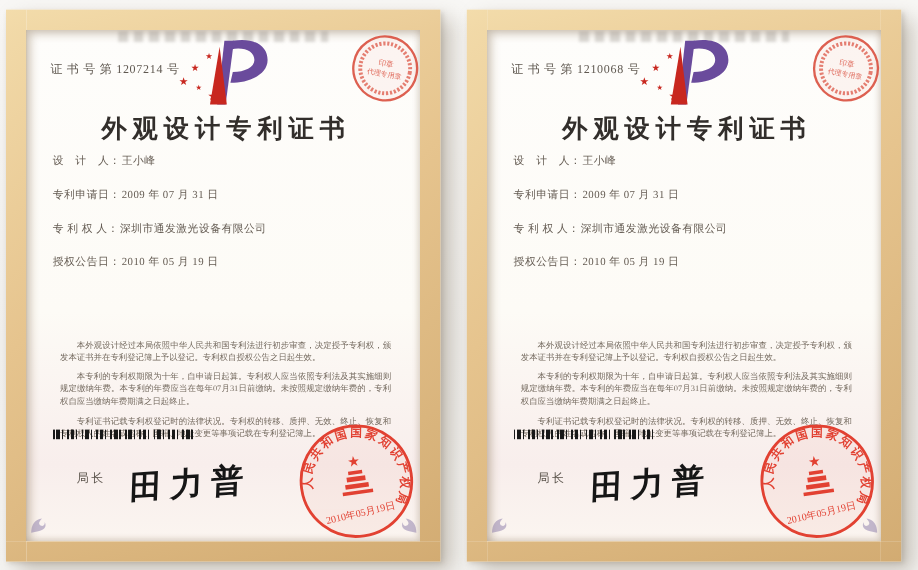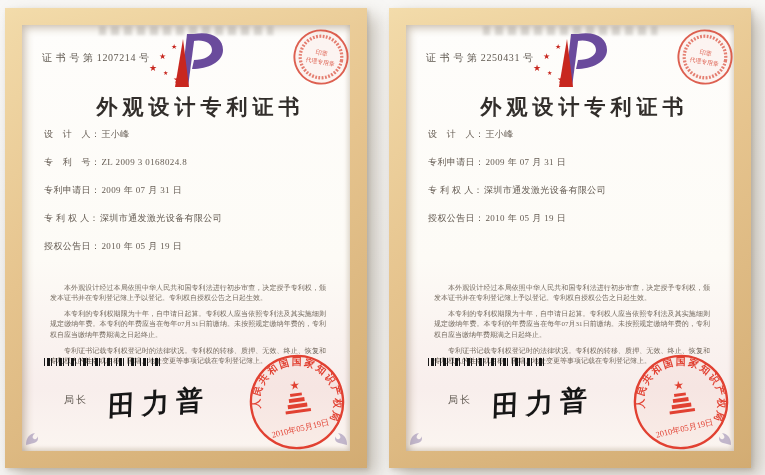--- a/index.html
+++ b/index.html
@@ -32,21 +32,21 @@
   }
   .certno {
     position:absolute; top:26px; left:20px;
     font-size:10px; letter-spacing:.6px; color:#5f5850;
   }
   .logo { position:absolute; top:6px; left:50%; transform:translateX(-50%); }
   .agency-seal { position:absolute; top:3px; right:0px; opacity:.88; }
   .cert-title {
     position:absolute; top:68px; left:0; width:100%;
     text-align:center; font-size:21px; font-weight:700;
-    letter-spacing:5px; color:#322e2b; text-indent:5px;margin-left:12px;
+    letter-spacing:5px; color:#322e2b; text-indent:5px;
   }
   .fields { position:absolute; top:104px; left:22px; right:14px; }
   .field-row { margin-bottom:17px; line-height:11px; font-size:9px; color:#645b52; letter-spacing:.4px; }
   .fvalue { margin-left:1px; }
   .bodytext {
     position:absolute; top:252px; left:22px; right:18px;
     font-size:7px; line-height:1.45; color:#746a5f; text-align:justify;
   }
   .bodytext p { text-indent:2em; margin:6px; }
   .barcode {
@@ -99,21 +99,20 @@
           <text x="30" y="28" font-size="6.5" text-anchor="middle" fill="#d94b3a">印章</text>
           <text x="30" y="37" font-size="6" text-anchor="middle" fill="#d94b3a">代理专用章</text>
         </g>
       </svg>
     </div>
 
     <div class="cert-title">外观设计专利证书</div>
 
     <div class="fields">
       <div class="field-row"><span class="flabel">设　计　人：</span><span class="fvalue">王小峰</span></div>
-      <div class="field-row"><span class="flabel">专　利　号：</span><span class="fvalue">ZL 2009 3 0168024.8</span></div>
       <div class="field-row"><span class="flabel">专利申请日：</span><span class="fvalue">2009 年 07 月 31 日</span></div>
       <div class="field-row"><span class="flabel">专 利 权 人：</span><span class="fvalue">深圳市通发激光设备有限公司</span></div>
       <div class="field-row"><span class="flabel">授权公告日：</span><span class="fvalue">2010 年 05 月 19 日</span></div>
     </div>
 
     <div class="bodytext">
       <p>本外观设计经过本局依照中华人民共和国专利法进行初步审查，决定授予专利权，颁发本证书并在专利登记簿上予以登记。专利权自授权公告之日起生效。</p>
       <p>本专利的专利权期限为十年，自申请日起算。专利权人应当依照专利法及其实施细则规定缴纳年费。本专利的年费应当在每年07月31日前缴纳。未按照规定缴纳年费的，专利权自应当缴纳年费期满之日起终止。</p>
       <p>专利证书记载专利权登记时的法律状况。专利权的转移、质押、无效、终止、恢复和专利权人的姓名或名称、国籍、地址变更等事项记载在专利登记簿上。</p>
     </div>
@@ -155,21 +154,21 @@
           <path d="M1,15 C1,8 4,4 10,3 C7,6 7,8 9,9 C11,10 13,8 12,6 C14,8 13,12 9,13 C6,14 4,14 1,15 Z" fill="#8a7aa8"></path>
         </svg>
     </span>
   </div>
 </div>
 
 <div class="frame frame-right">
   <div class="paper">
     <div class="bleed"></div>
 
-    <div class="certno">证 书 号 第 2250431 号</div>
+    <div class="certno">证 书 号 第 1210068 号</div>
 
     <div class="logo">
       <svg width="78" height="58" viewBox="0 0 78 58">
         <text x="24" y="18" font-size="7" fill="#c8271f">★</text>
         <text x="12" y="28" font-size="8" fill="#c8271f">★</text>
         <text x="2" y="40" font-size="9" fill="#c8271f">★</text>
         <text x="16" y="44" font-size="6" fill="#c8271f">★</text>
         <text x="26" y="52" font-size="10" fill="#c8271f">★</text>
         <path d="M40,3 L48,3 L41,56 L34,56 Z" fill="#6a4b9c"></path>
         <path d="M47,3 C66,0 76,8 76,19 C76,31 61,38 45,38 L47,29 C57,29 65,25 65,19 C65,12 57,8 46,10 Z" fill="#6a4b9c"></path>

